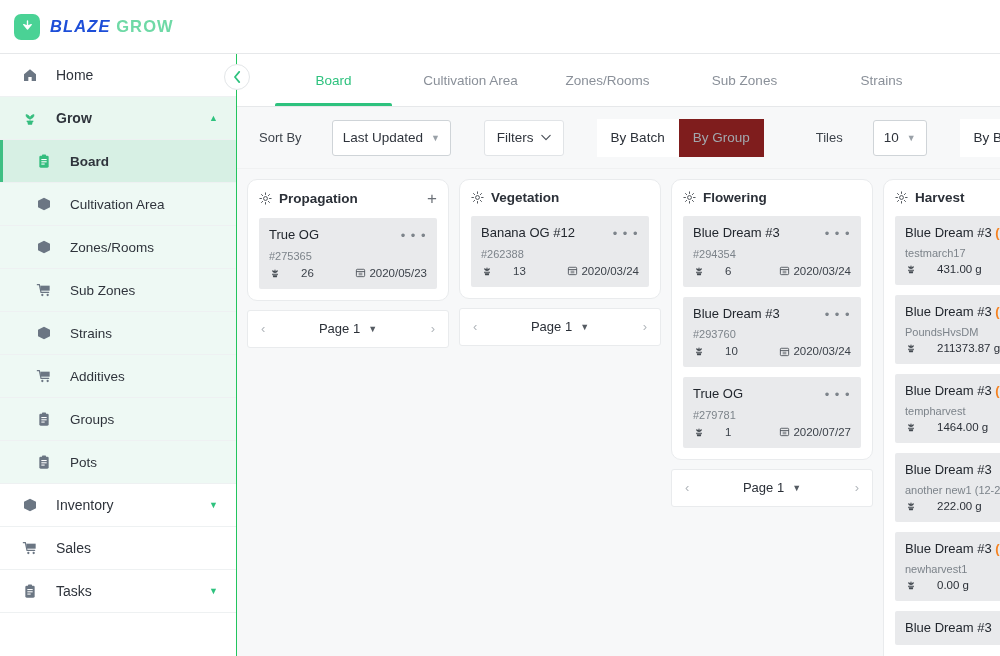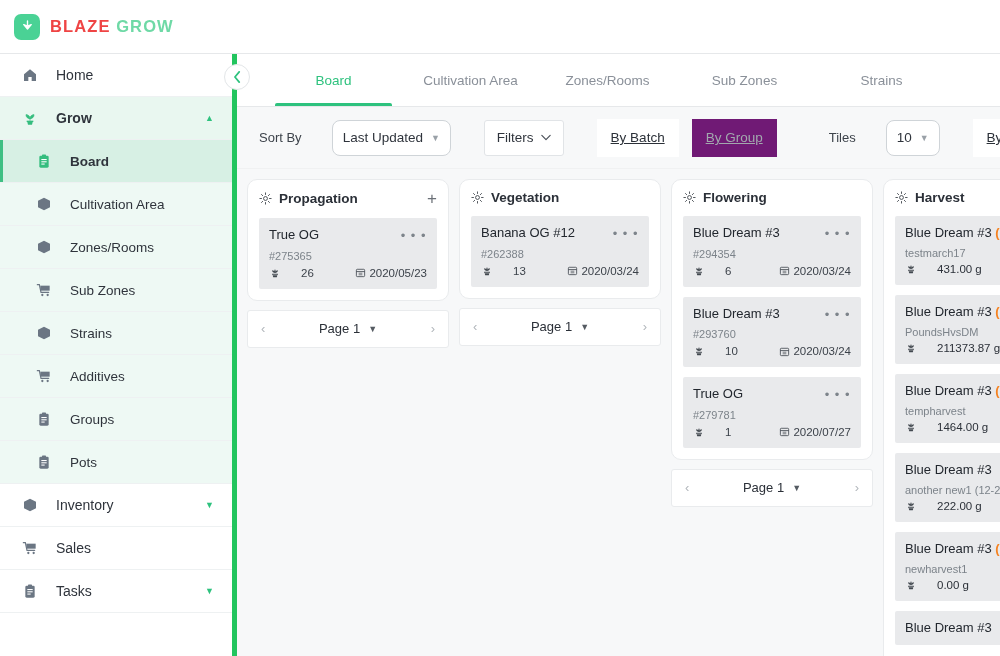--- a/index.html
+++ b/index.html
@@ -21,31 +21,31 @@
     padding-left: 14px;
     position: relative; z-index: 5;
   }
   .logo-mark {
     width: 26px; height: 26px; border-radius: 7px;
     background: #4ad295;
     display: flex; align-items: center; justify-content: center;
     margin-right: 10px;
   }
   .logo-text { font-size: 16.5px; font-weight: bold; letter-spacing: 1.1px; }
-  .logo-blaze { color: #ef4444; }
+  .logo-blaze { color: #1d4ed8; font-style: italic; }
   .logo-grow { color: #6fd9a6; }
 
   
   .body { flex: 1; display: flex; min-height: 0; }
 
   
   .sidebar {
     width: 237px; min-width: 237px;
     background: #ffffff;
-    border-right: 5px solid #22c55e;
+    border-right: 1px solid #22c55e;
     overflow: hidden;
     position: relative;
   }
   .nav-row {
     display: flex; align-items: center;
     height: 43px;
     border-bottom: 1px solid #eef1f2;
     padding-left: 22px;
     font-size: 14px;
     color: #2f343c;
@@ -104,39 +104,39 @@
   .toolbar {
     height: 62px; min-height: 62px;
     background: #f7f8f9;
     display: flex; align-items: center;
     padding-left: 22px; gap: 17px;
     overflow: hidden;
     border-bottom: 1px solid #f0f1f2;
   }
   .tb-label { font-size: 13px; color: #3d434b; margin-right: 13px; white-space: nowrap; }
   .tb-select {
-    height: 36px; background: #fff; border: 1px solid #cfd4d8; border-radius: 8px;
+    height: 36px; background: #fff; border: 1px solid #cfd4d8; border-radius: 3px;
     display: flex; align-items: center; padding: 0 10px;
     font-size: 13.5px; color: #2f343c; white-space: nowrap; cursor: pointer;
   }
   .tb-select.wide { width: 152px; justify-content: space-between; }
   .tb-select.num { width: 73px; justify-content: space-between; }
   .sel-caret { color: #9aa1a8; font-size: 9px; margin-left: 8px; }
   .tb-filters {
     height: 36px; background: #fff; border: 1px solid #e1e4e7; border-radius: 3px;
     display: flex; align-items: center; padding: 0 12px; gap: 7px;
     font-size: 13.5px; color: #2f343c; margin-left: 16px; cursor: pointer;
   }
   .seg { display: flex; margin-left: 16px; }
   .seg-btn {
     height: 38px; display: flex; align-items: center; padding: 0 14px;
-    font-size: 13.5px; white-space: nowrap; cursor: pointer; text-decoration: underline;
+    font-size: 13.5px; white-space: nowrap; cursor: pointer;
   }
   .seg-btn.on { background: #ffffff; color: #2b3038; }
-  .seg-btn.off { background: #701a75; color: #a2a8ae; margin-left: 13px; }
+  .seg-btn.off { background: #7f1d1d; color: #a2a8ae; }
   .tb-gap { width: 18px; flex: 0 0 18px; }
 
   
   .board {
     flex: 1; display: flex; align-items: flex-start; gap: 0;
     padding: 10px 0 0 10px; overflow: hidden; min-height: 0;
   }
   .column { width: 202px; min-width: 202px; margin-right: 10px; }
   .col-card {
     background: #fff; border: 1px solid #e9ebed; border-radius: 10px;

